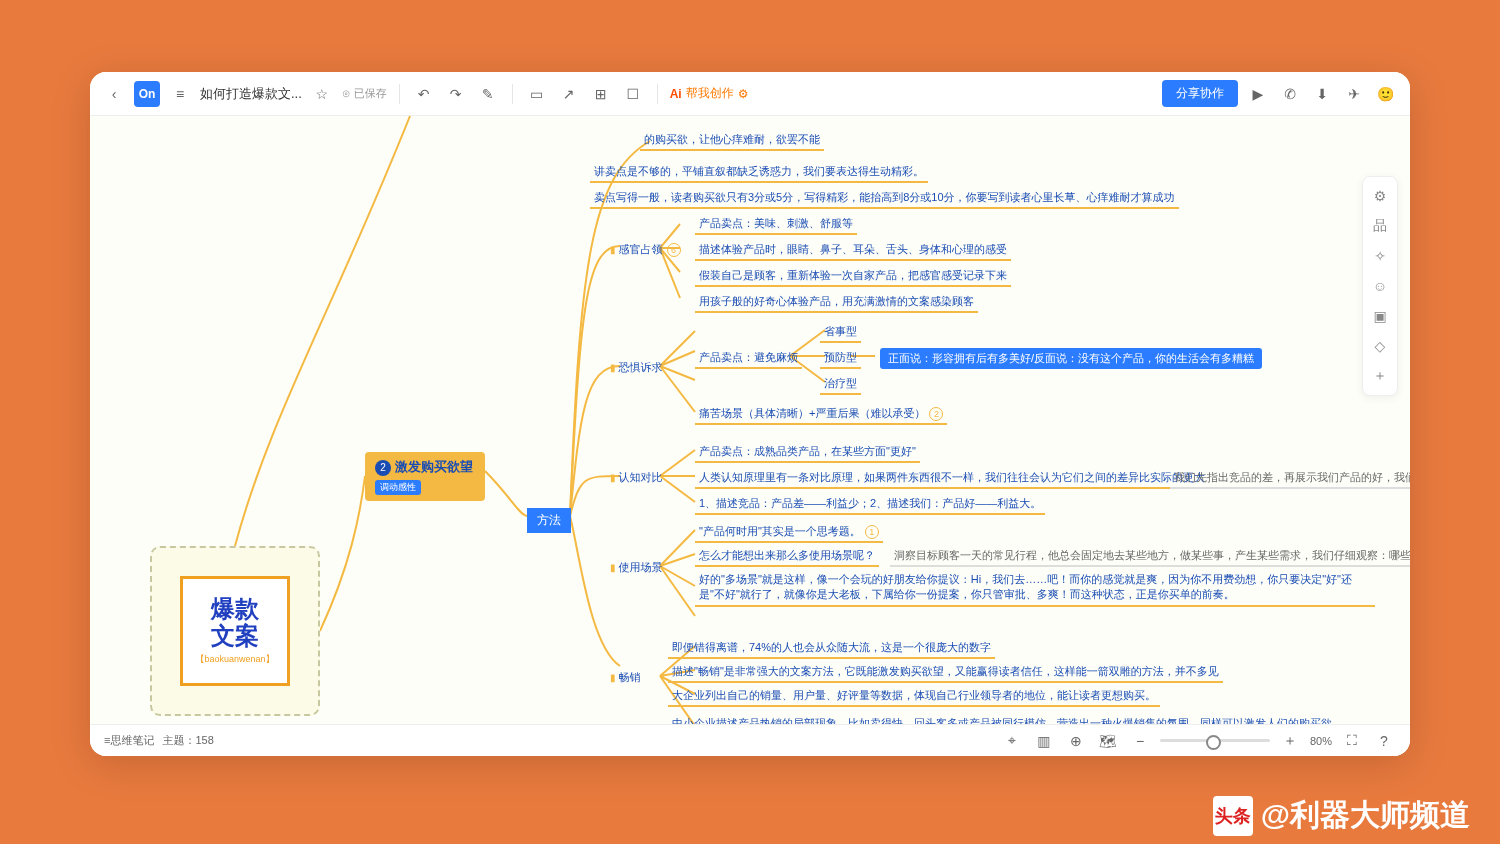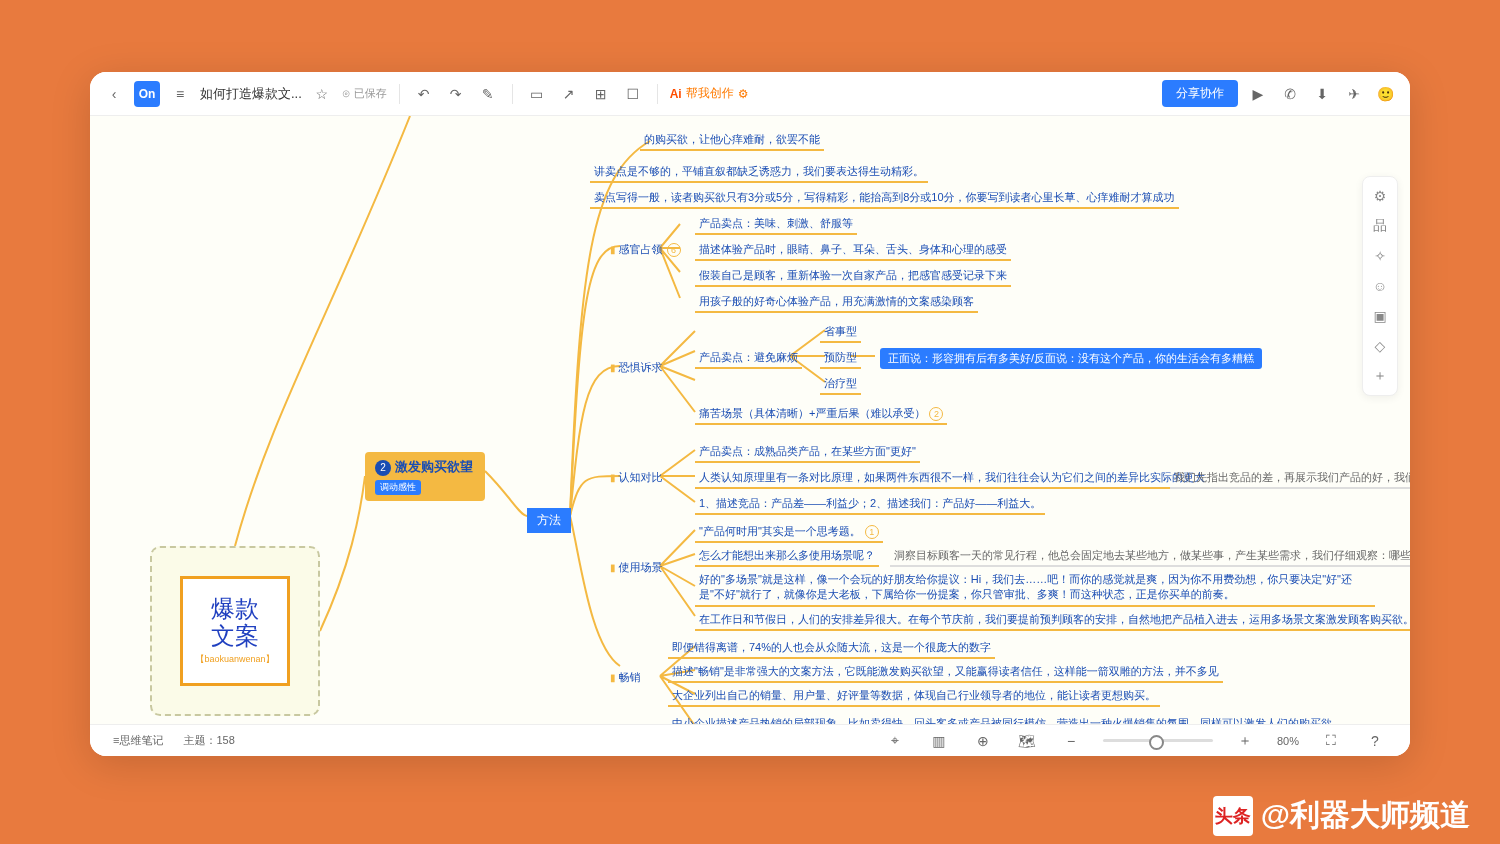--- a/index.html
+++ b/index.html
@@ -12,36 +12,36 @@
 .title{font-size:13px;color:#333;max-width:140px;overflow:hidden;text-overflow:ellipsis;white-space:nowrap}
 .saved{font-size:11px;color:#999}
 .ai-btn{font-size:12px;color:#ff7a00;display:flex;align-items:center;gap:4px}
 .ai-btn b{color:#ff4d00}
 .spacer{flex:1}
 .share-btn{background:#2b7cff;color:#fff;font-size:12px;padding:5px 14px;border-radius:4px;cursor:pointer}
 .canvas{flex:1;position:relative;background:#fefef8;overflow:hidden}
 .node{position:absolute;font-size:11px;line-height:1.4}
 .root{left:60px;top:430px;width:170px;height:170px;border:2px dashed #c8c8a0;border-radius:10px;background:#fbfbe8;display:flex;align-items:center;justify-content:center}
 .root-inner{width:110px;height:110px;border:3px solid #f0a020;background:#fff;display:flex;flex-direction:column;align-items:center;justify-content:center}
-.root-inner .big{font-size:24px;font-weight:400;color:#2040c0;line-height:1.1}
+.root-inner .big{font-size:24px;font-weight:700;color:#2040c0;line-height:1.1}
 .root-inner .sm{font-size:9px;color:#f0a020;margin-top:4px}
 .n2{left:275px;top:336px;width:120px;background:#f4b942;border-radius:4px;padding:6px 10px;color:#1a4db3}
 .n2 .num{display:inline-block;width:16px;height:16px;border-radius:50%;background:#1a4db3;color:#fff;font-size:10px;text-align:center;line-height:16px;margin-right:4px}
 .n2 .t{font-weight:600;font-size:13px}
 .n2 .tag{display:inline-block;background:#2b7cff;color:#fff;font-size:9px;padding:1px 5px;border-radius:3px;margin-top:4px}
 .method{left:437px;top:392px;background:#2b7cff;color:#fff;font-size:12px;padding:4px 10px;border-radius:0}
 .leaf{color:#1a4db3;border-bottom:2px solid #f4b942;padding:0 4px 2px;white-space:nowrap}
 .leaf.gray{color:#666;border-bottom-color:#ddd}
 .branch-label{color:#1a4db3;font-size:11px}
 .folder{color:#f4b942;font-size:10px;margin-right:3px}
 .badge{display:inline-block;width:14px;height:14px;border:1px solid #f4b942;border-radius:50%;font-size:9px;color:#f4b942;text-align:center;line-height:12px;margin-left:4px;vertical-align:middle}
 .blue-box{background:#2b7cff;color:#fff;padding:3px 8px;border-radius:3px;font-size:11px}
 .right-rail{position:absolute;right:12px;top:60px;width:36px;background:#fff;border:1px solid #eee;border-radius:8px;display:flex;flex-direction:column;align-items:center;gap:12px;padding:10px 0;box-shadow:0 2px 8px rgba(0,0,0,.06)}
 .right-rail .ri{width:18px;height:18px;color:#888;font-size:14px;display:flex;align-items:center;justify-content:center;cursor:pointer}
-.statusbar{height:32px;display:flex;align-items:center;padding:0 23px;font-size:11px;color:#666;border-top:1px solid #eee;background:#fff;gap:20px}
+.statusbar{height:32px;display:flex;align-items:center;padding:0 14px;font-size:11px;color:#666;border-top:1px solid #eee;background:#fff;gap:8px}
 .statusbar .sp{flex:1}
 .zoom-track{width:110px;height:3px;background:#ddd;border-radius:2px;position:relative}
 .zoom-track::after{content:"";position:absolute;left:42%;top:-4px;width:11px;height:11px;border-radius:50%;background:#fff;border:2px solid #888}
 svg.lines{position:absolute;inset:0;width:100%;height:100%;pointer-events:none}
 .wm{position:absolute;right:30px;bottom:8px;display:flex;align-items:center;gap:8px;color:#fff;font-size:30px;font-weight:700}
 .wm .logo2{width:40px;height:40px;background:#fff;color:#d22;font-size:18px;display:flex;align-items:center;justify-content:center;border-radius:4px;font-weight:700}
 </style>
 </head>
 <body>
 
@@ -131,21 +131,20 @@
     <div class="node leaf" style="left:605px;top:328px">产品卖点：成熟品类产品，在某些方面"更好"</div>
     <div class="node leaf" style="left:605px;top:354px">人类认知原理里有一条对比原理，如果两件东西很不一样，我们往往会认为它们之间的差异比实际的更大</div>
     <div class="node leaf gray" style="left:1080px;top:354px">我们先指出竞品的差，再展示我们产品的好，我们</div>
     <div class="node leaf" style="left:605px;top:380px">1、描述竞品：产品差——利益少；2、描述我们：产品好——利益大。</div>
 
     <div class="node branch-label" style="left:520px;top:444px"><span class="folder">▮</span><span>使用场景</span></div>
     <div class="node leaf" style="left:605px;top:408px"><span>"产品何时用"其实是一个思考题。</span><span class="badge">1</span></div>
     <div class="node leaf" style="left:605px;top:432px">怎么才能想出来那么多使用场景呢？</div>
     <div class="node leaf gray" style="left:800px;top:432px">洞察目标顾客一天的常见行程，他总会固定地去某些地方，做某些事，产生某些需求，我们仔细观察：哪些场景下，他</div>
     <div class="node leaf" style="left:605px;top:456px;white-space:normal;width:680px">好的"多场景"就是这样，像一个会玩的好朋友给你提议：Hi，我们去……吧！而你的感觉就是爽，因为你不用费劲想，你只要决定"好"还是"不好"就行了，就像你是大老板，下属给你一份提案，你只管审批、多爽！而这种状态，正是你买单的前奏。</div>
-    <div class="node leaf" style="left:605px;top:496px">在工作日和节假日，人们的安排差异很大。在每个节庆前，我们要提前预判顾客的安排，自然地把产品植入进去，运用多场景文案激发顾客购买欲。</div>
 
     <div class="node branch-label" style="left:520px;top:554px"><span class="folder">▮</span><span>畅销</span></div>
     <div class="node leaf" style="left:578px;top:524px">即便错得离谱，74%的人也会从众随大流，这是一个很庞大的数字</div>
     <div class="node leaf" style="left:578px;top:548px">描述"畅销"是非常强大的文案方法，它既能激发购买欲望，又能赢得读者信任，这样能一箭双雕的方法，并不多见</div>
     <div class="node leaf" style="left:578px;top:572px">大企业列出自己的销量、用户量、好评量等数据，体现自己行业领导者的地位，能让读者更想购买。</div>
     <div class="node leaf" style="left:578px;top:600px">中小企业描述产品热销的局部现象，比如卖得快、回头客多或产品被同行模仿，营造出一种火爆销售的氛围，同样可以激发人们的购买欲</div>
 
     <div class="right-rail">
       <div class="ri">⚙</div>
       <div class="ri">品</div>

